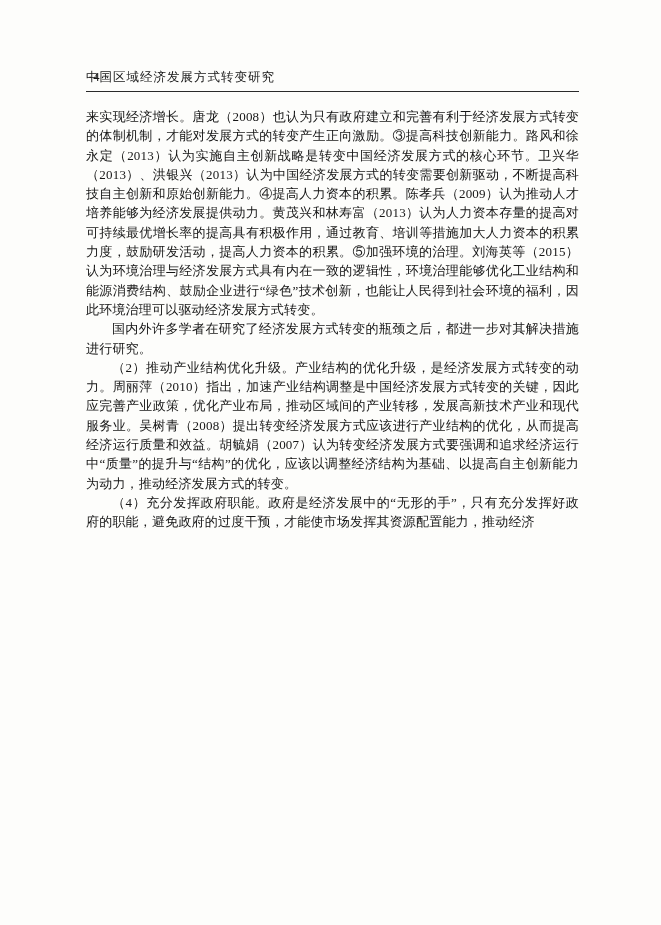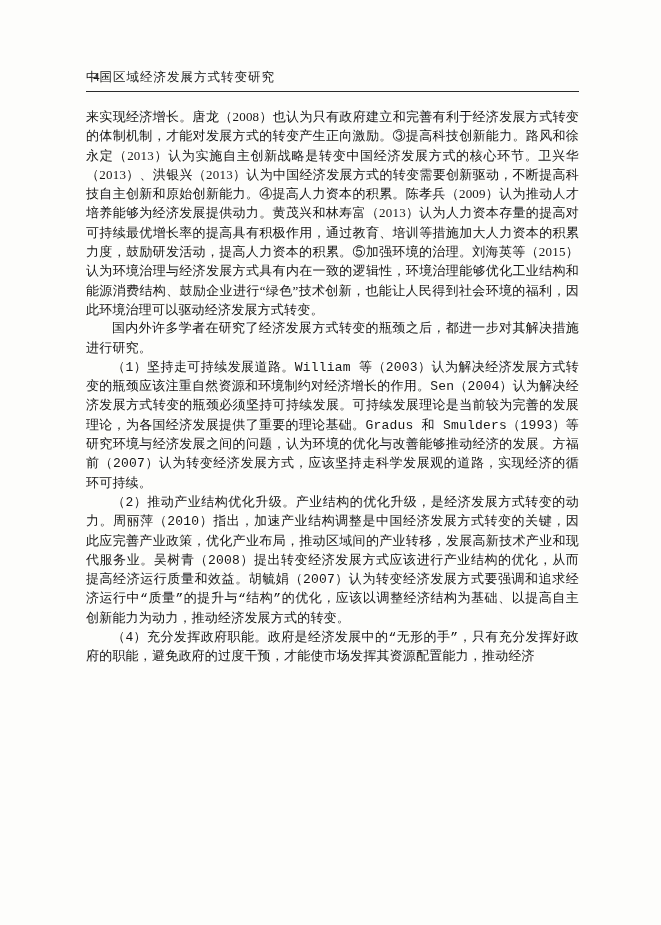--- a/index.html
+++ b/index.html
@@ -48,32 +48,30 @@
     line-height: 19.3px;
     text-align: justify;
     letter-spacing: 0.2px;
   }
   .body-text p {
     margin: 0;
     text-justify: inter-ideograph;
   }
   .body-text p.indent {
     text-indent: 2em;
-    font-family: Liberation Mono, monospace;
   }
 </style>
 </head>
 <body>
 
 <div class="page">
   <div class="header">
     <span class="page-number">·4·</span>
     <span class="running-title">中国区域经济发展方式转变研究</span>
   </div>
   <hr class="header-rule">
   <div class="body-text">
       <p class="">来实现经济增长。唐龙（2008）也认为只有政府建立和完善有利于经济发展方式转变的体制机制，才能对发展方式的转变产生正向激励。③提高科技创新能力。路风和徐永定（2013）认为实施自主创新战略是转变中国经济发展方式的核心环节。卫兴华（2013）、洪银兴（2013）认为中国经济发展方式的转变需要创新驱动，不断提高科技自主创新和原始创新能力。④提高人力资本的积累。陈孝兵（2009）认为推动人才培养能够为经济发展提供动力。黄茂兴和林寿富（2013）认为人力资本存量的提高对可持续最优增长率的提高具有积极作用，通过教育、培训等措施加大人力资本的积累力度，鼓励研发活动，提高人力资本的积累。⑤加强环境的治理。刘海英等（2015）认为环境治理与经济发展方式具有内在一致的逻辑性，环境治理能够优化工业结构和能源消费结构、鼓励企业进行“绿色”技术创新，也能让人民得到社会环境的福利，因此环境治理可以驱动经济发展方式转变。</p>
       <p class="indent">国内外许多学者在研究了经济发展方式转变的瓶颈之后，都进一步对其解决措施进行研究。</p>
-      <p class="indent">（1）坚持走可持续发展道路。William 等（2003）认为解决经济发展方式转变的瓶颈应该注重自然资源和环境制约对经济增长的作用。Sen（2004）认为解决经济发展方式转变的瓶颈必须坚持可持续发展。可持续发展理论是当前较为完善的发展理论，为各国经济发展提供了重要的理论基础。Gradus 和 Smulders（1993）等研究环境与经济发展之间的问题，认为环境的优化与改善能够推动经济的发展。方福前（2007）认为转变经济发展方式，应该坚持走科学发展观的道路，实现经济的循环可持续。</p>
       <p class="indent">（2）推动产业结构优化升级。产业结构的优化升级，是经济发展方式转变的动力。周丽萍（2010）指出，加速产业结构调整是中国经济发展方式转变的关键，因此应完善产业政策，优化产业布局，推动区域间的产业转移，发展高新技术产业和现代服务业。吴树青（2008）提出转变经济发展方式应该进行产业结构的优化，从而提高经济运行质量和效益。胡毓娟（2007）认为转变经济发展方式要强调和追求经济运行中“质量”的提升与“结构”的优化，应该以调整经济结构为基础、以提高自主创新能力为动力，推动经济发展方式的转变。</p>
       <p class="indent">（4）充分发挥政府职能。政府是经济发展中的“无形的手”，只有充分发挥好政府的职能，避免政府的过度干预，才能使市场发挥其资源配置能力，推动经济</p>
     </div>
 </div>
 
 </body></html>

